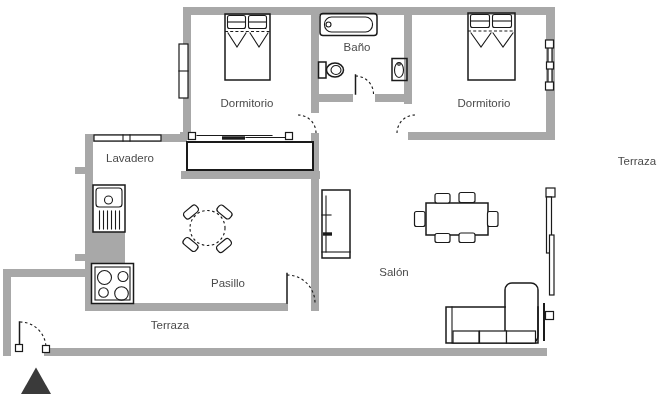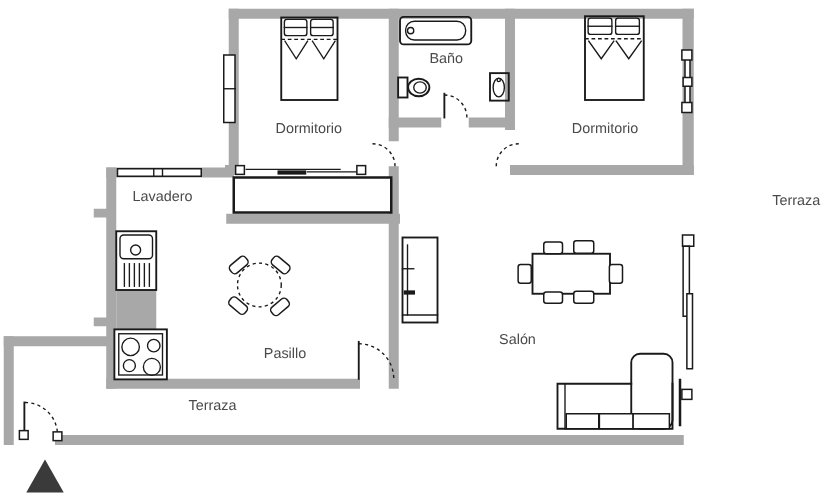--- a/index.html
+++ b/index.html
@@ -222,15 +222,15 @@
 
     <polygon points="36,367.5 21,394 51,394" fill="var(--entrance-marker)"></polygon>
   </svg>
 
   <div class="room-label" style="left:205px;top:97px;width:84px">Dormitorio</div>
   <div class="room-label" style="left:337px;top:41px;width:40px">Baño</div>
   <div class="room-label" style="left:442px;top:97px;width:84px">Dormitorio</div>
   <div class="room-label" style="left:607px;top:155px;width:60px">Terraza</div>
   <div class="room-label" style="left:99px;top:152px;width:62px">Lavadero</div>
   <div class="room-label" style="left:198px;top:277px;width:60px">Pasillo</div>
-  <div class="room-label" style="left:384px;top:266px;width:60px">Salón</div>
+  <div class="room-label" style="left:364px;top:266px;width:60px">Salón</div>
   <div class="room-label" style="left:141px;top:319px;width:58px">Terraza</div>
 </div>
 
 </body></html>

